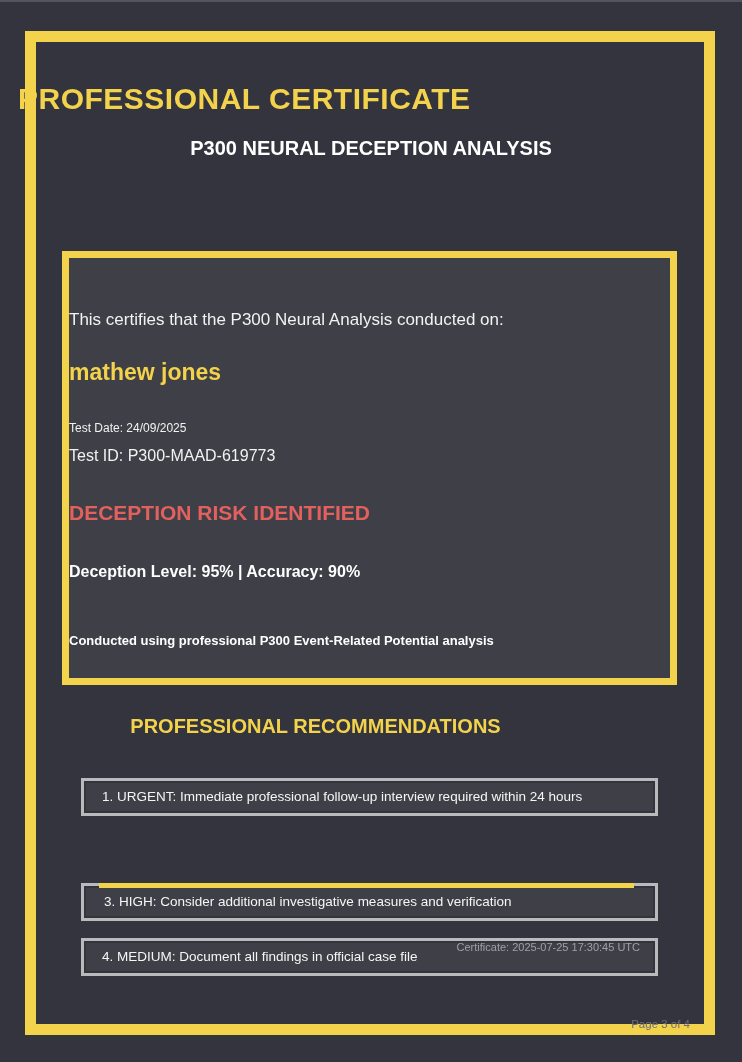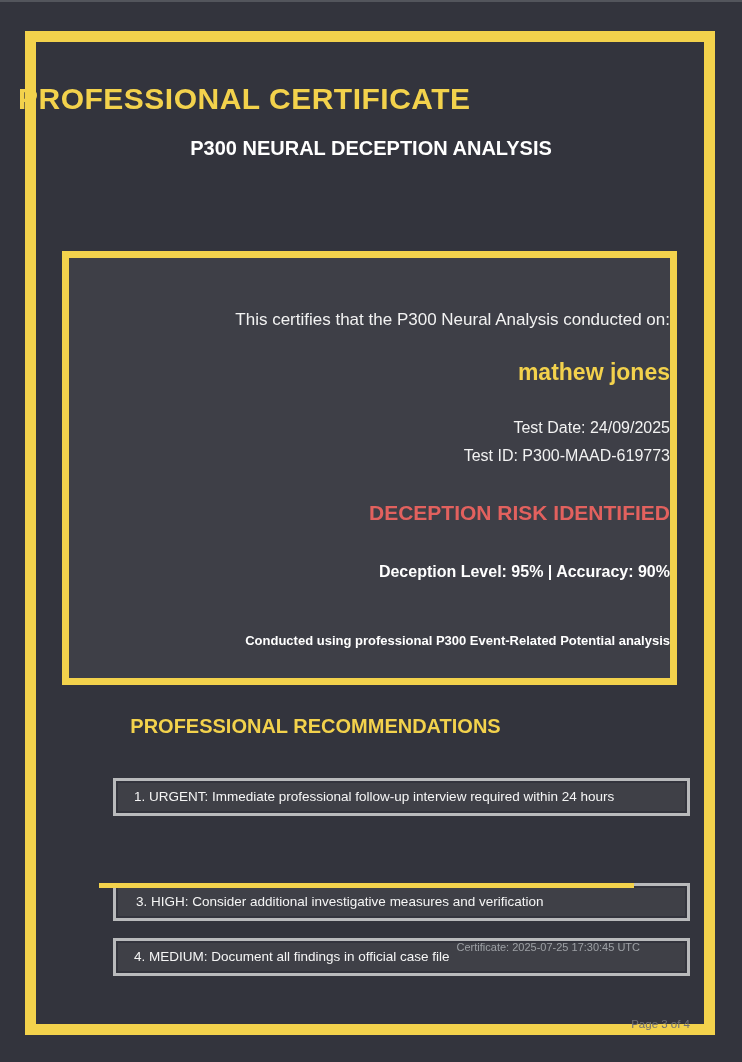--- a/index.html
+++ b/index.html
@@ -50,25 +50,25 @@
     position: absolute;
     left: 62px; top: 251px;
     width: 615px; height: 434px;
     border: 7px solid #f3d24c;
     background: #3e3f47;
   }
   .cert-box > div {
     position: absolute;
     left: 0;
     width: 601px;
-    text-align: right;
+    text-align: left;
   }
   .cert-intro   { top: 51px;  color: #f2f2f2; font-size: 17px; line-height: 21px; }
   .cert-name    { top: 100px; color: #f3d24c; font-size: 23px; line-height: 28px; font-weight: bold; }
-  .cert-date    { top: 160px; color: #f2f2f2; font-size: 16px; line-height: 20px; }
+  .cert-date    { top: 160px; color: #f2f2f2; font-size: 12px; line-height: 20px; }
   .cert-id      { top: 188px; color: #f2f2f2; font-size: 16px; line-height: 20px; }
   .cert-risk    { top: 242px; color: #e2615e; font-size: 21px; line-height: 26px; font-weight: bold; }
   .cert-metrics { top: 304px; color: #ffffff; font-size: 16px; line-height: 20px; font-weight: bold; }
   .cert-note    { top: 374px; color: #ffffff; font-size: 13px; line-height: 17px; font-weight: bold; }
   .rec-heading {
     position: absolute;
     left: 0; top: 713px;
     width: 631px;
     text-align: center;
     color: #f3d24c;
@@ -82,21 +82,20 @@
     width: 577px; height: 38px;
     border: 3px solid #b9babc;
     background: #3f4047;
     box-shadow: inset 0 0 0 2px #33343d;
     color: #f5f5f5;
     font-size: 13.5px;
     line-height: 32px;
     padding-left: 18px;
     white-space: nowrap;
     overflow: hidden;
-    margin-left: 32px;
   }
   .rec-box-1 { top: 778px; }
   .rec-box-2 { top: 832px; }
   .rec-box-3 { top: 883px; padding-left: 20px; }
   .rec-box-4 { top: 938px; }
   .accent-strip {
     position: absolute;
     left: 99px; top: 883px;
     width: 535px; height: 5px;
     background: #f3d24c;

